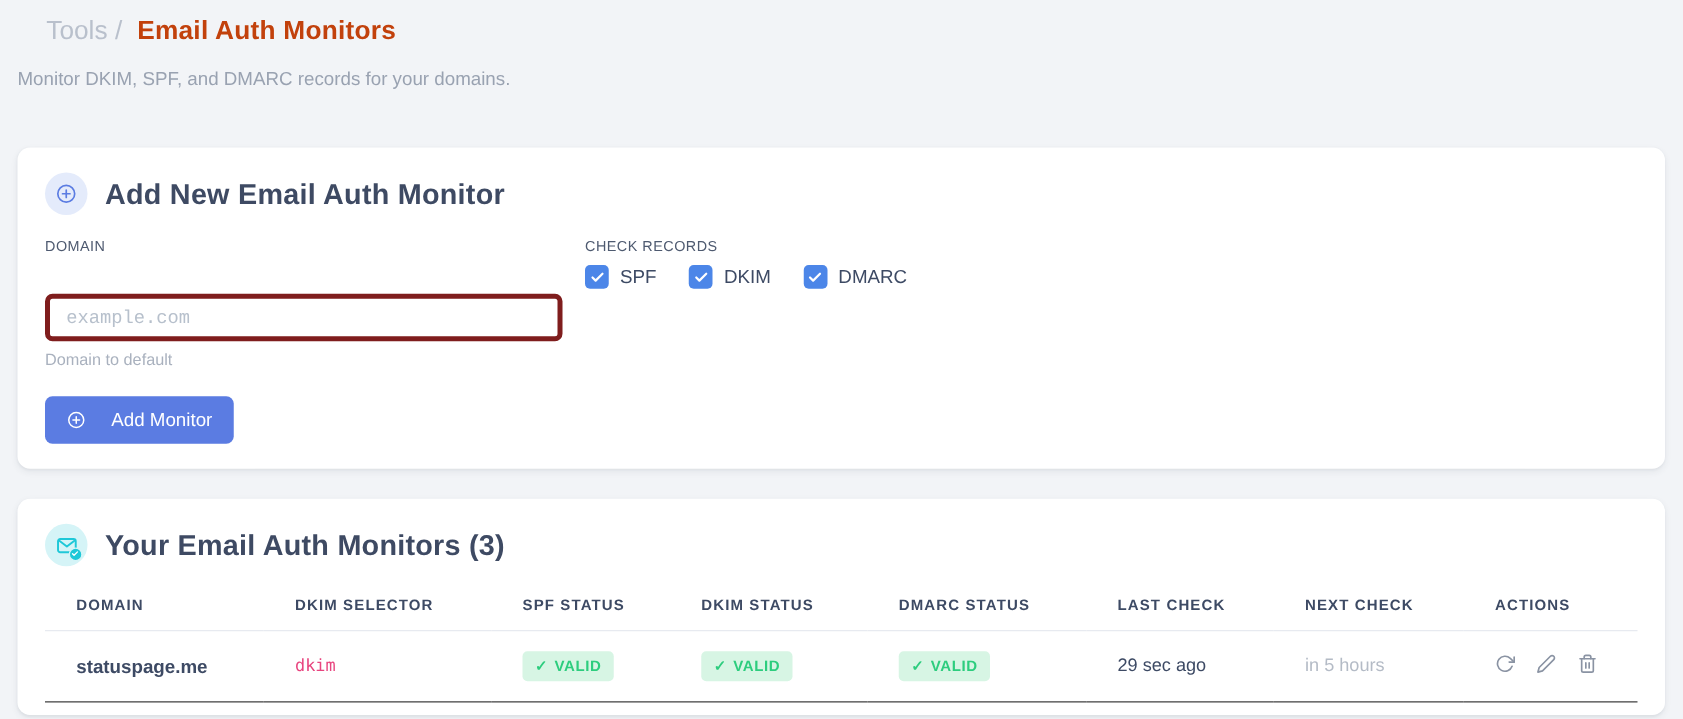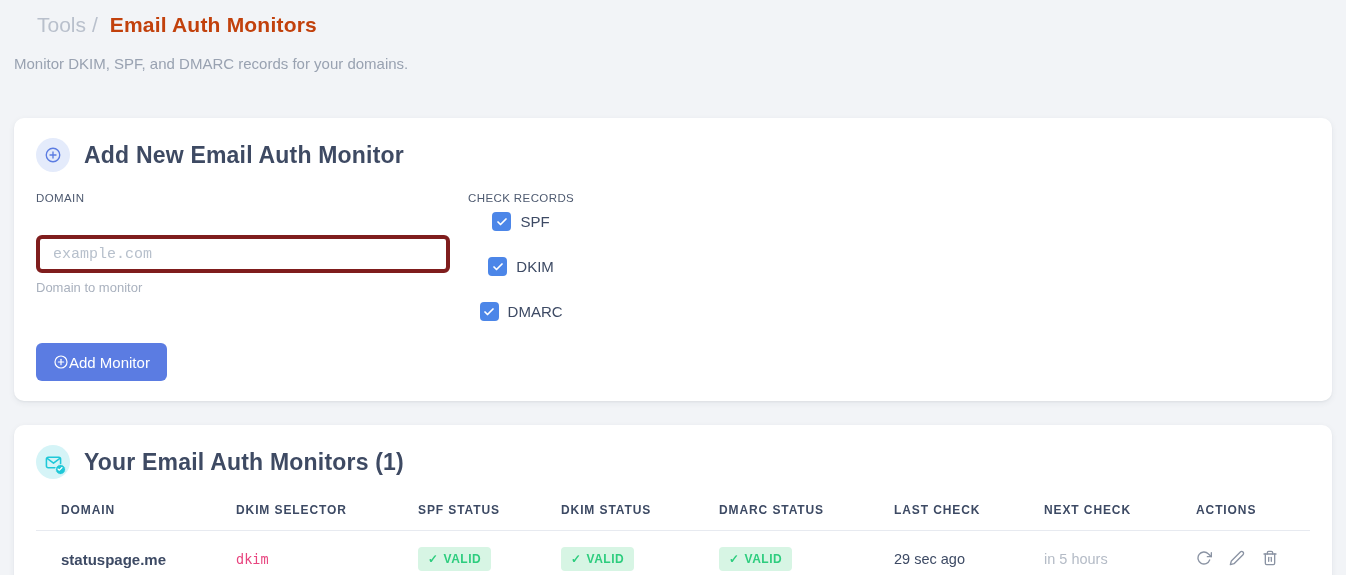--- a/index.html
+++ b/index.html
@@ -57,31 +57,31 @@
   .text-input {
     width: 100%; height: 38px;
     border: 4px solid #7f1d1d; border-radius: 6px;
     padding: 0 13px; font-size: 15px; color: #3d4a64;
     font-family: Liberation Mono, monospace;
     outline: none; background: #fff; margin-top: 23px;
   }
   .text-input::placeholder { color: #b7c0cc; }
   .hint { margin-top: 7px; font-size: 13px; color: #a9b1be; }
 
-  .checkbox-row { display: flex; align-items: center; gap: 26px; margin-top: 3px; flex-direction: column; }
+  .checkbox-row { display: flex; align-items: center; gap: 26px; margin-top: 3px; }
   .checkbox-item { display: flex; align-items: center; gap: 9px; cursor: pointer; }
   .checkbox {
     width: 19px; height: 19px; border-radius: 4px;
     background: #4c86e8; display: flex; align-items: center; justify-content: center;
   }
   .checkbox-label { font-size: 15px; color: #3d4a64; }
 
   .btn-primary {
     margin-top: 22px; height: 38px;
-    display: inline-flex; align-items: center; gap: 0;
+    display: inline-flex; align-items: center; gap: 20px;
     background: #5b7ce2; color: #ffffff;
     border: none; border-radius: 6px;
     padding: 0 17px; font-size: 15px;
     font-family: "Liberation Sans", sans-serif;
     cursor: pointer;
   }
 
   
   table { width: 100%; border-collapse: collapse; table-layout: fixed; margin-top: 14px; }
   col.c1 { width: 175px; } col.c2 { width: 182px; } col.c3 { width: 143px; }
@@ -139,21 +139,21 @@
             <line x1="8" y1="12" x2="16" y2="12"></line>
         </svg>
       </span>
       <h2 class="card-title">Add New Email Auth Monitor</h2>
     </div>
 
     <div class="form-row">
       <div class="form-field">
         <label class="field-label">DOMAIN</label>
         <input type="text" class="text-input" placeholder="example.com" style="">
-        <div class="hint">Domain to monitor</div>
+        <div class="hint">Domain to default</div>
       </div>
 
 
       <div class="form-field records">
         <label class="field-label">CHECK RECORDS</label>
         <div class="checkbox-row">
           <span class="checkbox-item">
             <span class="checkbox">
               <svg width="12" height="12" viewBox="0 0 24 24" fill="none" stroke="#ffffff" stroke-width="3.5" stroke-linecap="round" stroke-linejoin="round">
                   <polyline points="20 6 9 17 4 12"></polyline>
@@ -201,21 +201,21 @@
             <rect x="2" y="4.5" width="20" height="15" rx="2.5"></rect>
             <polyline points="3.5,6.5 12,13 20.5,6.5"></polyline>
           </svg>
           <span class="check-dot">
             <svg width="6" height="6" viewBox="0 0 24 24" fill="none" stroke="#ffffff" stroke-width="4.5" stroke-linecap="round" stroke-linejoin="round">
                 <polyline points="20 6 9 17 4 12"></polyline>
               </svg>
           </span>
         </span>
       </span>
-      <h2 class="card-title">Your Email Auth Monitors (1)</h2>
+      <h2 class="card-title">Your Email Auth Monitors (3)</h2>
     </div>
 
     <table>
       <colgroup>
         <col class="c1">
           <col class="c2">
           <col class="c3">
           <col class="c4">
         <col class="c5">
           <col class="c6">

